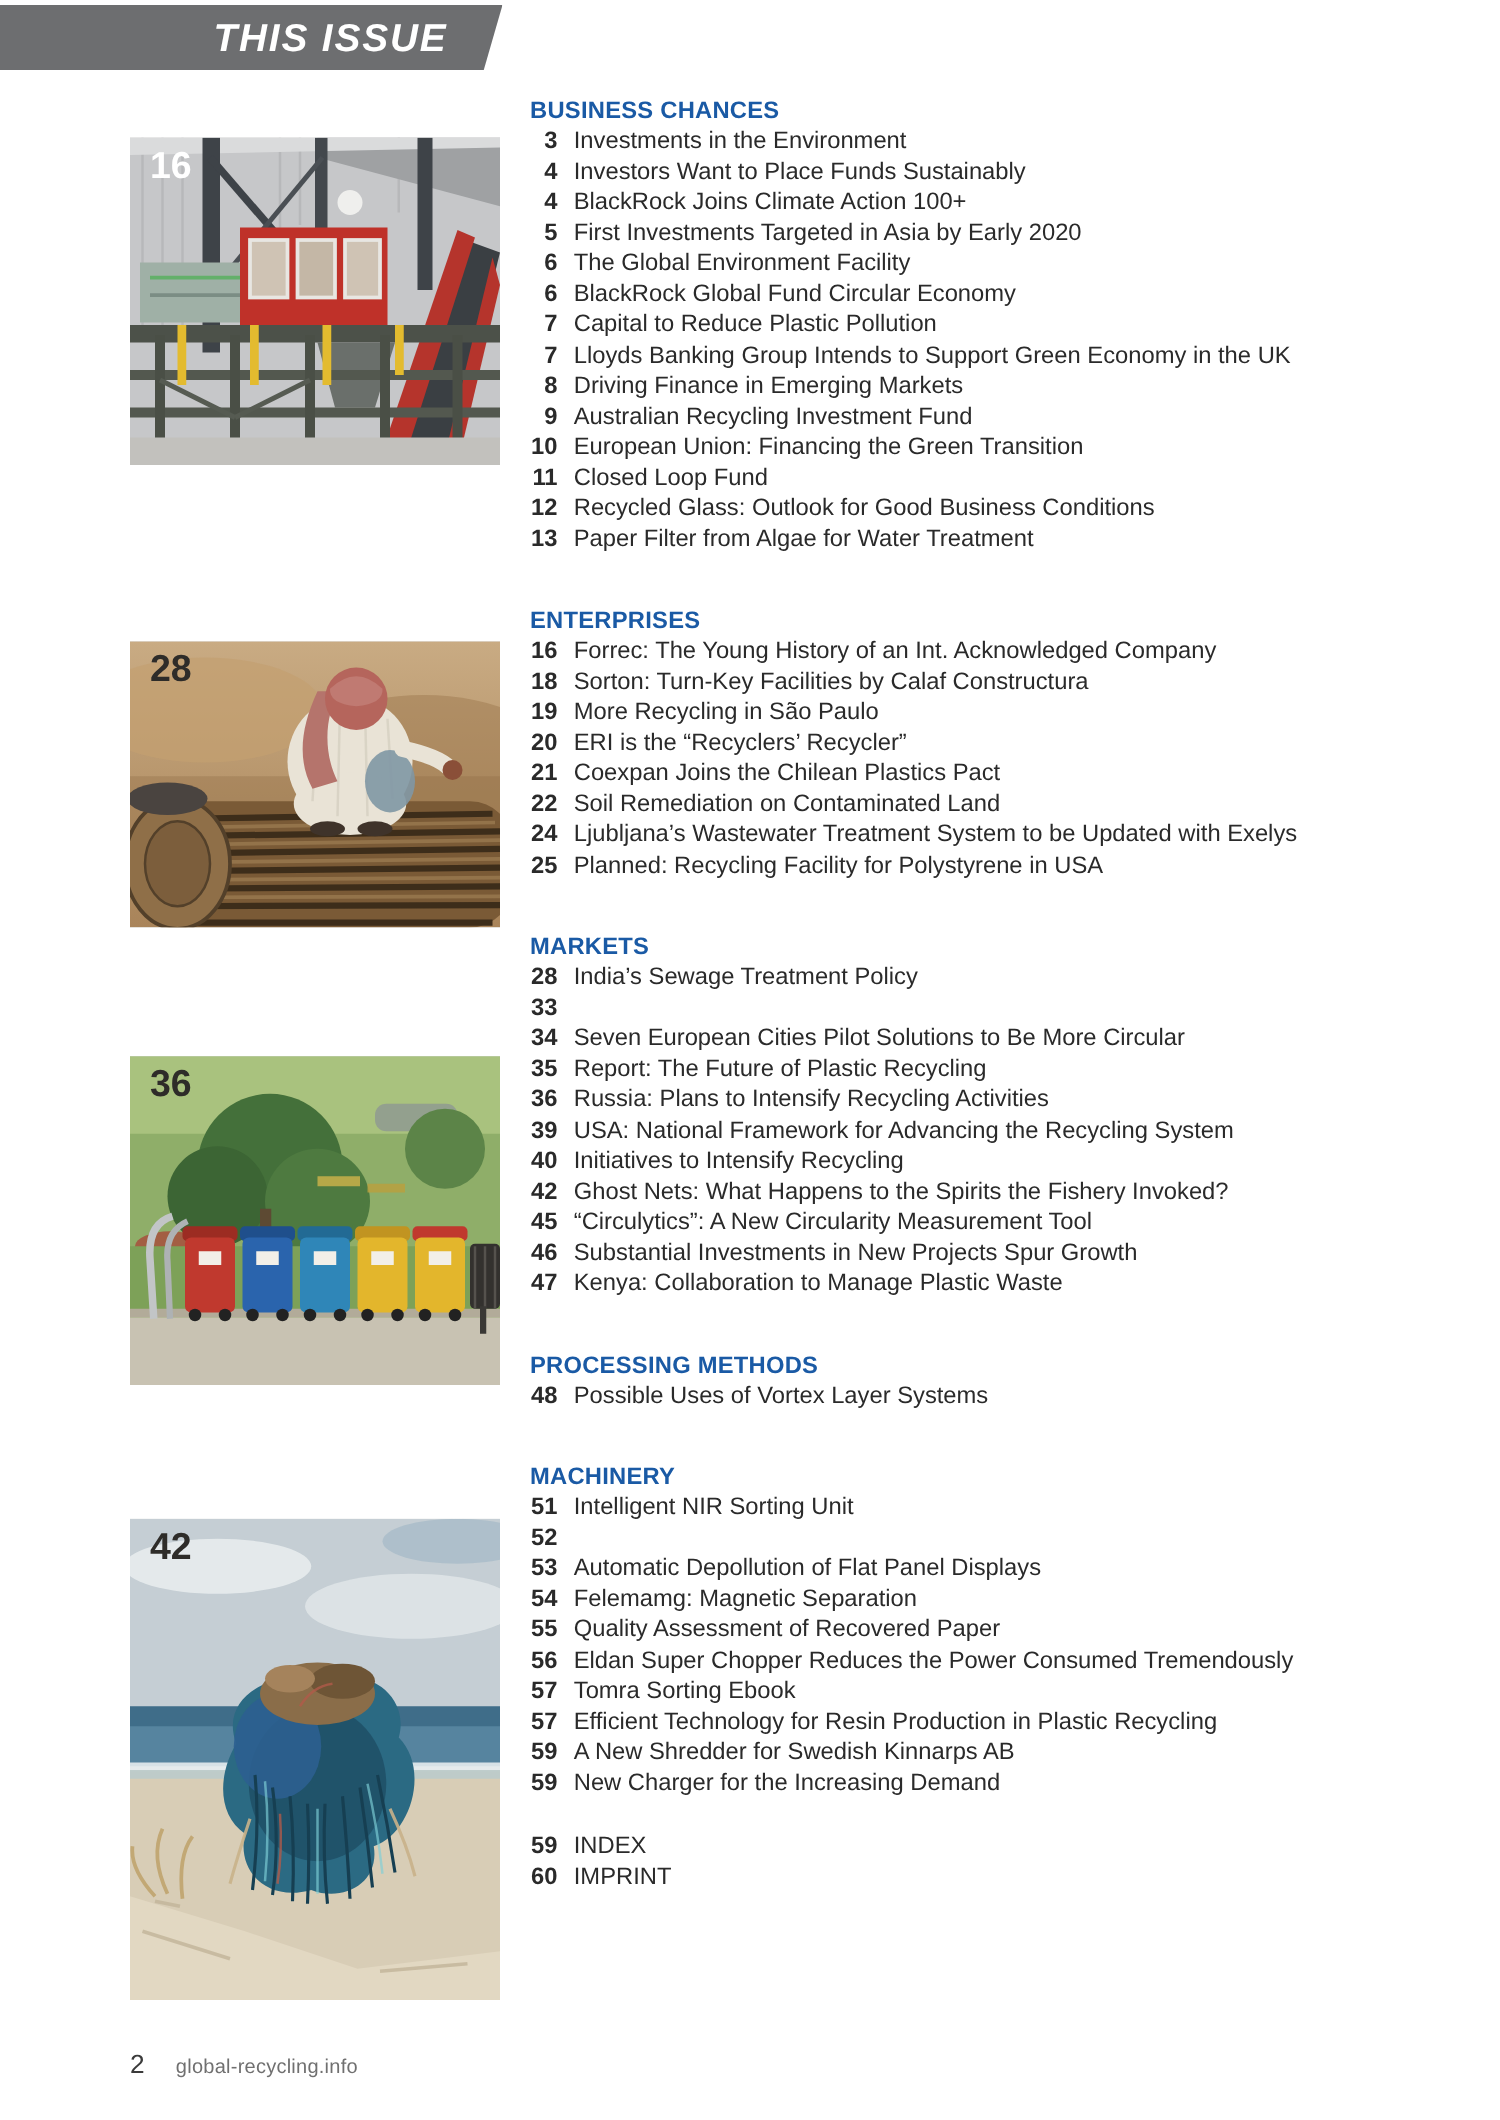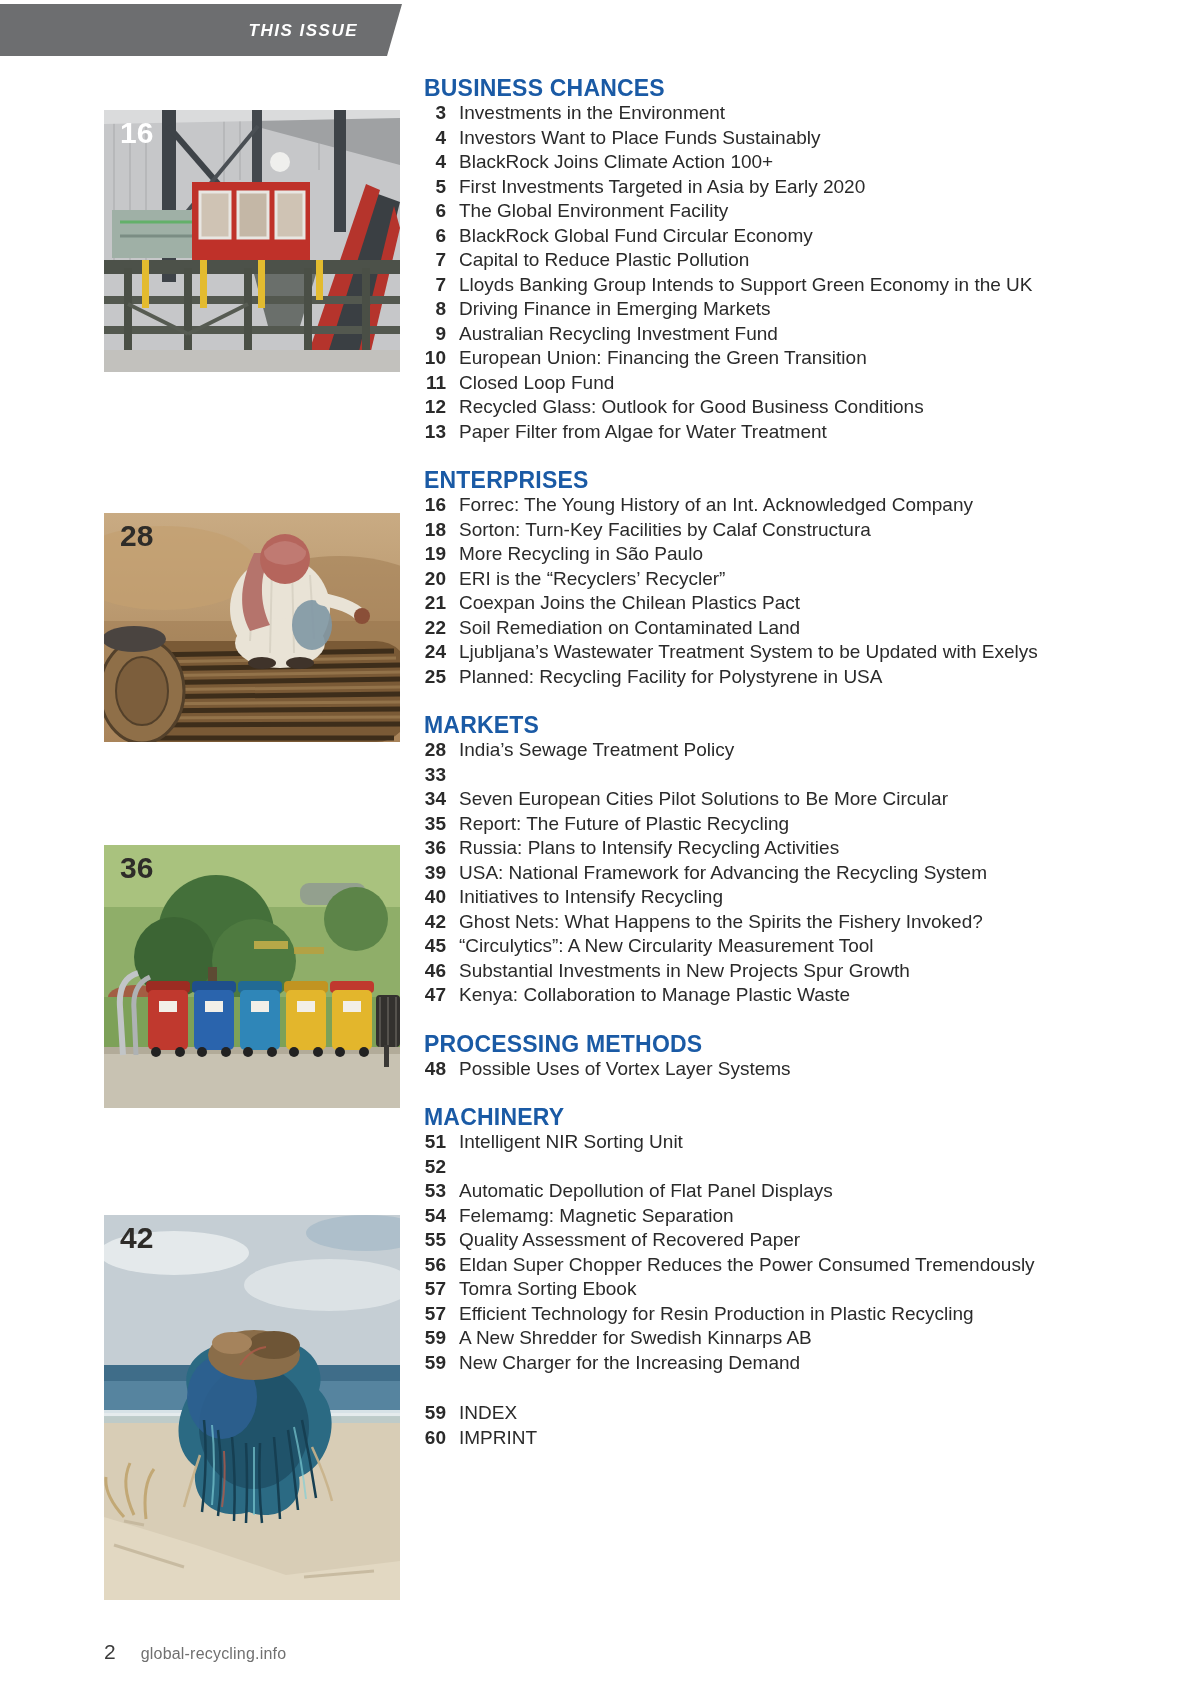--- a/index.html
+++ b/index.html
@@ -9,38 +9,38 @@
     color:var(--text,#2a2a2a);
   }
   
   .banner{
     position:absolute;left:0;top:4px;width:402px;height:52px;
     background:var(--banner-bg,#6d6e70);
     clip-path:polygon(0 0,402px 0,387px 100%,0 100%);
     display:flex;align-items:center;justify-content:flex-end;
   }
   .banner-title{
-    color:#fff;font-weight:bold;font-style:italic;font-size:17px;
+    color:#fff;font-weight:bold;font-style:italic;font-size:31px;
     letter-spacing:1.5px;padding-right:44px;line-height:1;
   }
   
   .photo{position:absolute;left:104px;width:296px;overflow:hidden;background:#ddd;}
   .photo svg{display:block;width:296px;}
   .plabel{
     position:absolute;top:8px;left:16px;font-size:30px;font-weight:bold;line-height:1;
   }
   .plabel.light{color:#ffffff;}
   .plabel.dark{color:#2e2c29;}
   
   .toc{position:absolute;left:424px;top:76px;width:680px;}
   .sec h2{
-    margin:0;font-size:23px;line-height:25px;font-weight:bold;
+    margin:0;font-size:19px;line-height:25px;font-weight:bold;
     color:var(--blue,#1a5aa5);letter-spacing:.2px;
   }
-  .sec + .sec{margin-top:24px;}
+  .sec + .sec{margin-top:40px;}
   .endblock{margin-top:26px;}
   .row{display:flex;font-size:19px;line-height:24.5px;}
   .row .num{flex:0 0 22px;text-align:right;font-weight:bold;margin-right:13px;}
   .row .ttl{white-space:pre-line;}
   
   .footer{position:absolute;left:104px;top:1640px;display:flex;align-items:baseline;}
   .pageno{font-size:21px;color:#3b3b3b;}
   .site{font-size:16px;color:#707070;margin-left:25px;letter-spacing:.2px;}
 </style>
 </head>

